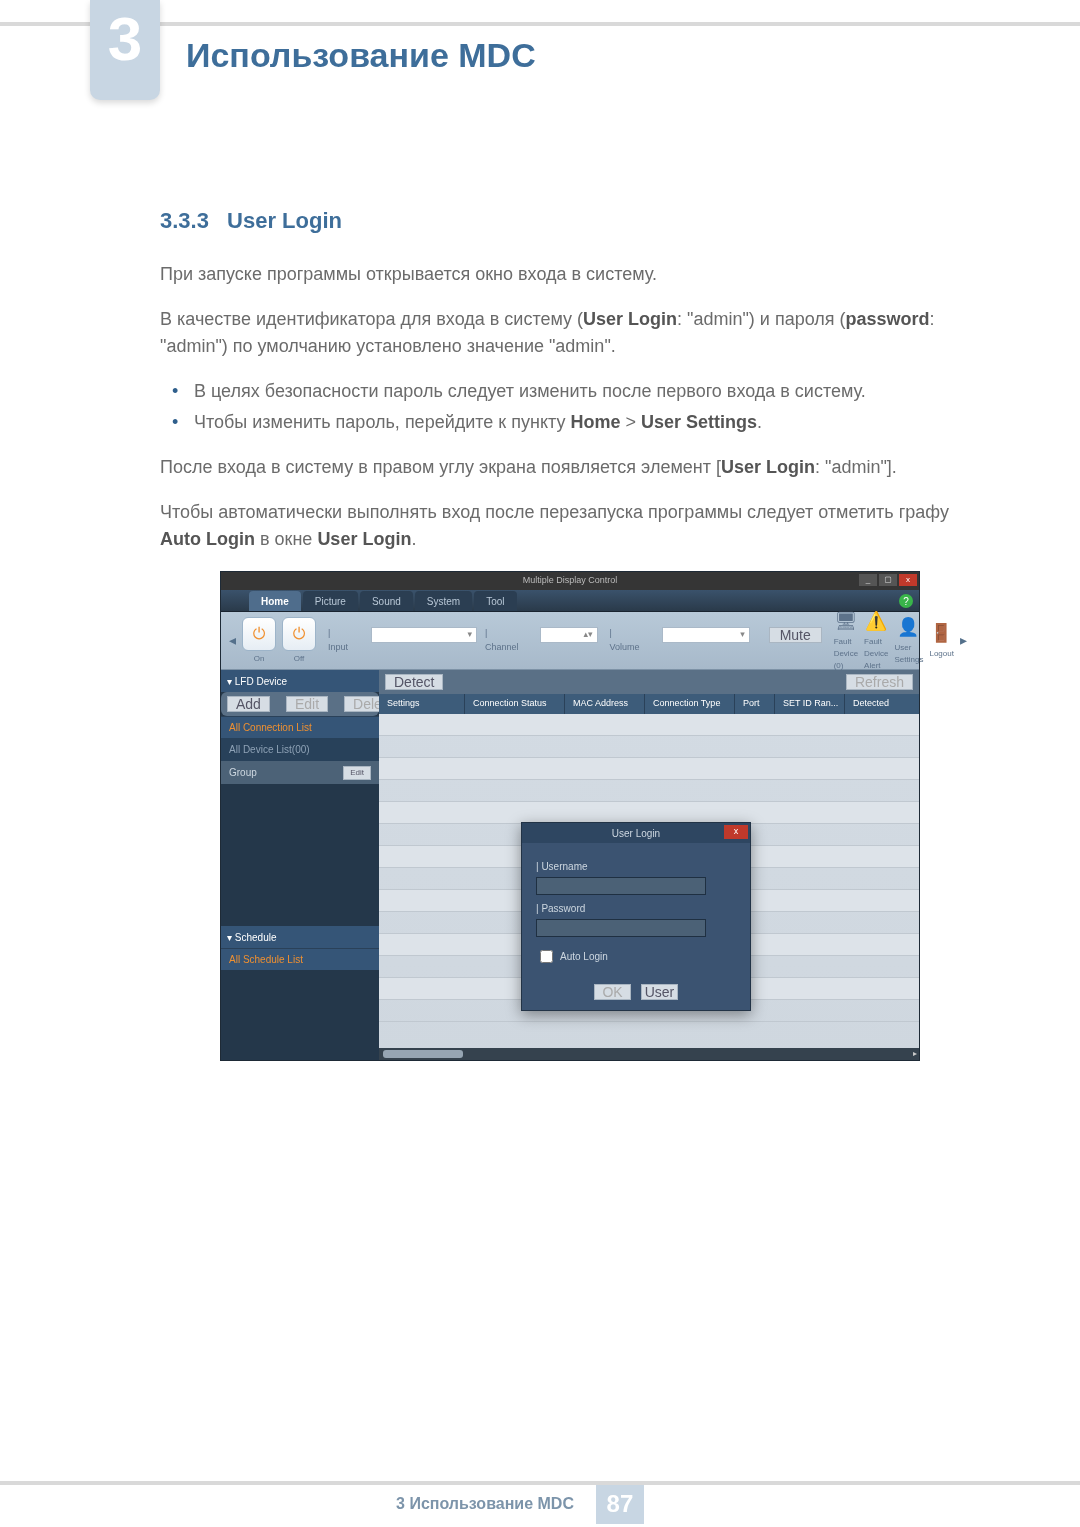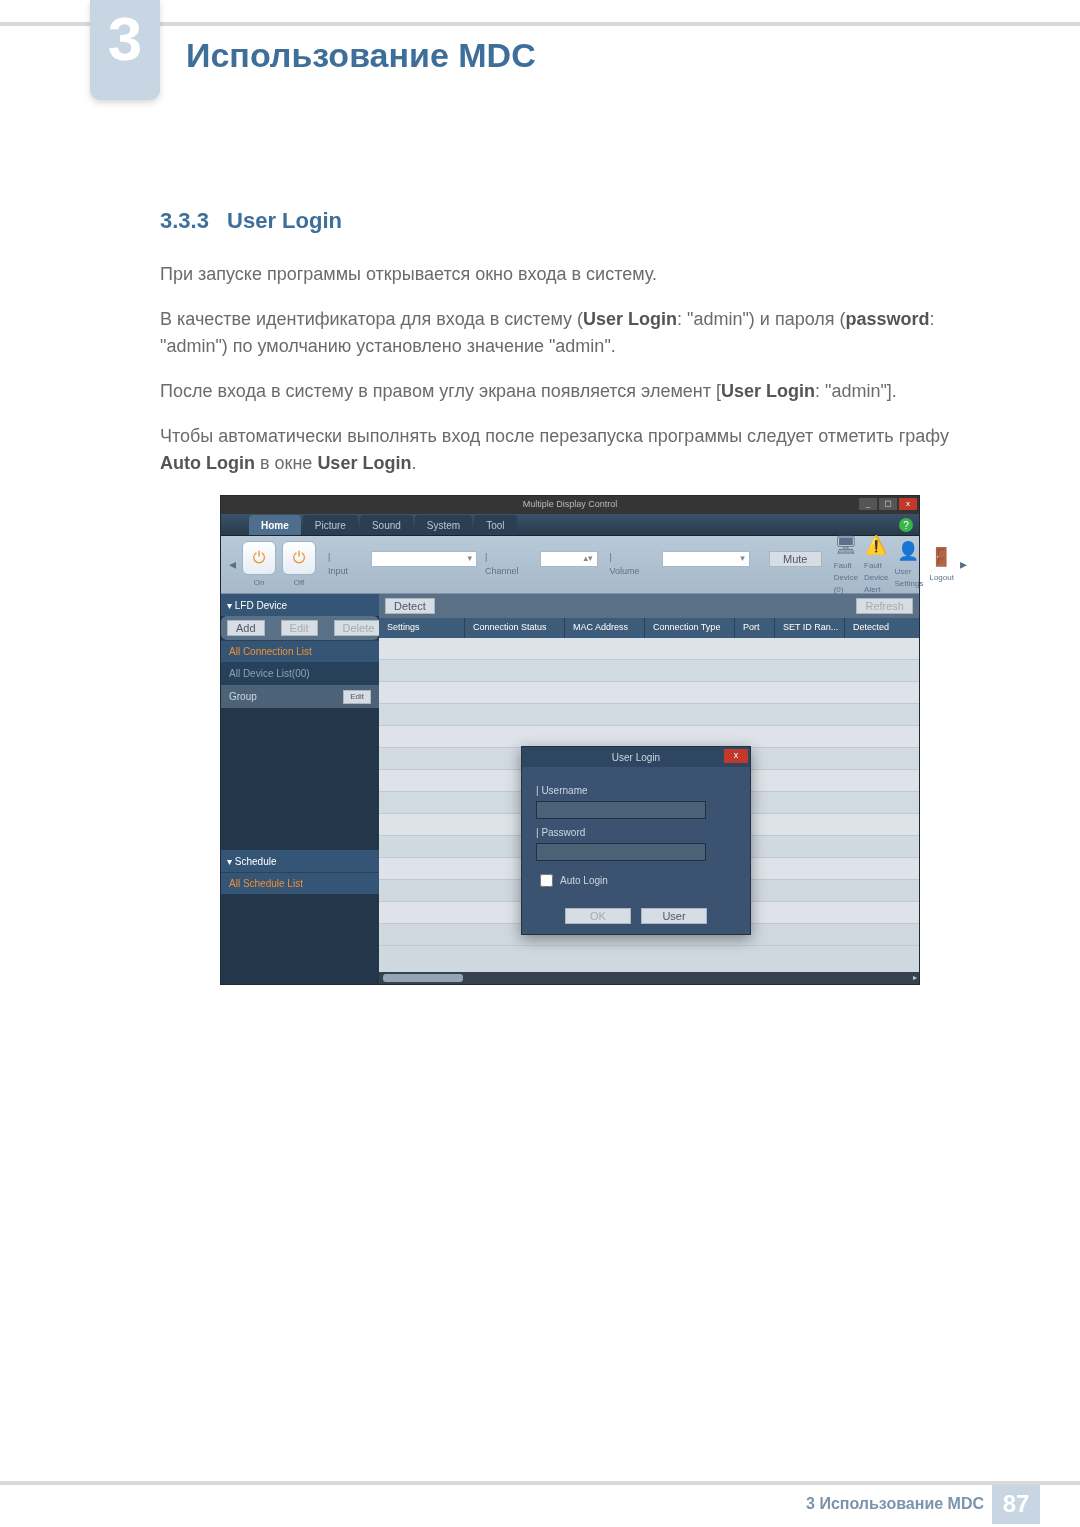--- a/index.html
+++ b/index.html
@@ -156,21 +156,21 @@
   .tb-icon{display:flex;flex-direction:column;align-items:center;gap:2px;font-size:8px;color:#5d728a;width:60px;}
   .tb-icon .ic{width:24px;height:24px;display:flex;align-items:center;justify-content:center;font-size:18px;}
   .tb-icon.fd .ic::before{content:"🖥";}
   .tb-icon.al .ic::before{content:"⚠️";}
   .tb-icon.us .ic::before{content:"👤";}
   .tb-icon.lo .ic::before{content:"🚪";}
 
   .mdc-body{display:flex;height:calc(100% - 18px - 22px - 58px);}
   .mdc-side{width:158px;background:#26384a;display:flex;flex-direction:column;}
   .side-group{display:flex;align-items:center;justify-content:space-between;height:22px;padding:0 6px;background:#355577;color:#fff;}
-  .sbtn{height:16px;padding:0 8px;display:flex;align-items:center;background:#d6dde4;color:#556;border:1px solid #aab6c2;font-size:11px;}
+  .sbtn{height:16px;padding:0 8px;display:flex;align-items:center;background:#d6dde4;color:#556;border:1px solid #aab6c2;font-size:14px;}
   .sbtn.dis{color:#aaa;}
   .side-item{height:22px;display:flex;align-items:center;padding:0 8px;background:#355577;border-top:1px solid #2a4159;color:#f09030;font-size:10px;}
   .side-sub{background:#28415a;font-size:10px;padding:4px 8px;color:#8ea2b6;}
   .side-row{display:flex;justify-content:space-between;align-items:center;padding:4px 8px;background:#4c6277;}
   .side-row .sbtn{font-size:8px;padding:0 6px;height:14px;}
   .side-fill{flex:1;background:#24374a;}
 
   .mdc-main{flex:1;position:relative;background:linear-gradient(#d3dbe3,#cfd7df);}
   .main-btnrow{display:flex;gap:16px;padding:4px 6px;background:#4c6277;align-items:center;}
   .main-btnrow .sbtn{height:16px;}
@@ -191,29 +191,29 @@
     box-shadow:0 4px 14px rgba(0,0,0,.4);
     font-size:10px; color:#cdd7e0;
   }
   .login-title{display:flex;align-items:center;justify-content:center;height:20px;position:relative;background:#2e4661;}
   .login-title .xb{position:absolute;right:2px;top:2px;width:24px;height:14px;background:#c0392b;color:#fff;display:flex;align-items:center;justify-content:center;font-size:9px;}
   .login-body{padding:10px 14px;}
   .login-body label{display:block;margin-top:6px;color:#cdd7e0;}
   .login-body input[type=text],.login-body input[type=password]{width:170px;height:18px;margin-top:3px;border:1px solid #1f3042;background:#4b6176;color:#fff;font-size:10px;padding:0 4px;}
   .login-chk{margin-top:10px;display:flex;align-items:center;gap:4px;}
   .login-btns{display:flex;justify-content:center;gap:10px;padding:8px 0 10px 0;}
-  .login-btns .sbtn{width:66px;justify-content:center;}
+  .login-btns .sbtn{width:37px;justify-content:center;}
 
   
   .footer {
     position: absolute;
     left: 0; right: 0; bottom: 0;
     height: 46px;
-    display:flex; align-items:center; justify-content:flex-end;
-    padding-right: 40px; gap: 8px;
+    display:flex; align-items:center; justify-content:center;
+    padding-right: 40px; gap: 22px;
     background:#fff;
   }
   .footer-stripe{position:absolute;left:0;right:0;top:0;height:4px;background:#d9d9d9;}
   .footer-text{font-size:16px;color:#7c94aa;font-weight:600;}
   .page-num{
     background:#c8d6e3;color:#fff; width:48px;height:40px;
     display:flex;align-items:center;justify-content:center;
     font-size:24px;font-weight:700;
   }
 </style>
@@ -235,20 +235,26 @@
       <span class="num">3.3.3</span>
       <span>User Login</span>
     </p>
 
     <p class="para">При запуске программы открывается окно входа в систему.</p>
 
     <p class="para">
       <span>В качестве идентификатора для входа в систему (</span><span class="bold">User Login</span><span>: "admin") и пароля (</span><span class="bold">password</span><span>: "admin") по умолчанию установлено значение "admin".</span>
     </p>
 
+    <ul class="bullets">
+      <li>В целях безопасности пароль следует изменить после первого входа в систему.</li>
+      <li>
+        <span>Чтобы изменить пароль, перейдите к пункту </span><span class="bold">Home</span><span> &gt; </span><span class="bold">User Settings</span><span>.</span>
+      </li>
+    </ul>
 
     <p class="para">
       <span>После входа в систему в правом углу экрана появляется элемент [</span><span class="bold">User Login</span><span>: "admin"].</span>
     </p>
 
     <p class="para">
       <span>Чтобы автоматически выполнять вход после перезапуска программы следует отметить графу </span><span class="bold">Auto Login</span><span> в окне </span><span class="bold">User Login</span><span>.</span>
     </p>
 
     <div class="mdc-window">

